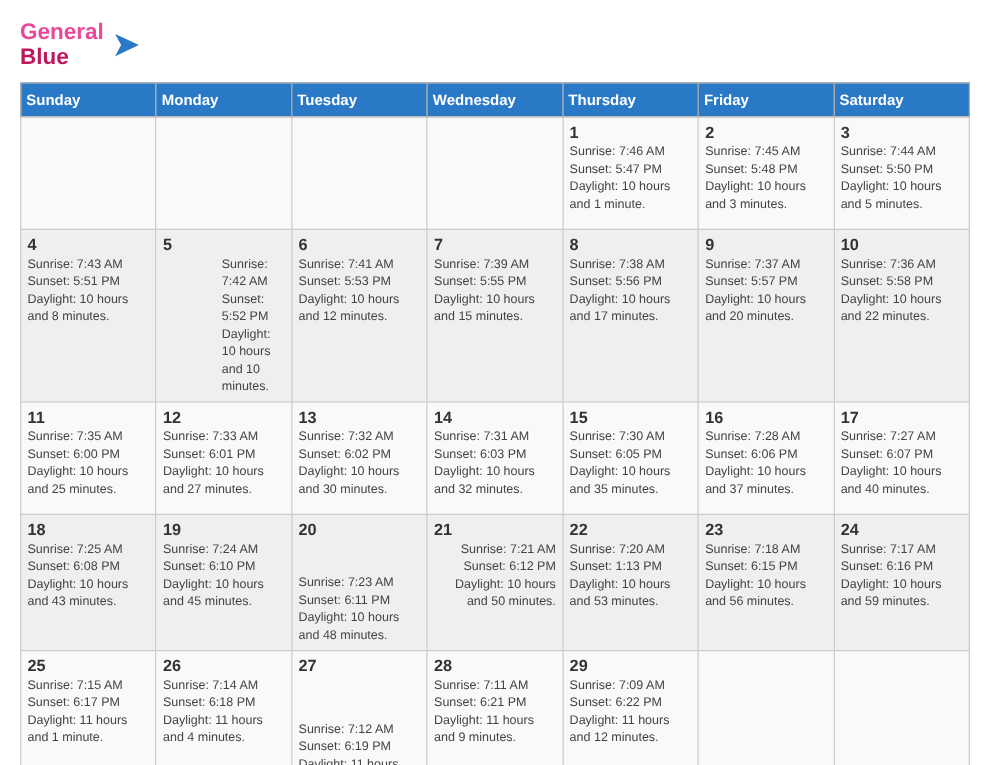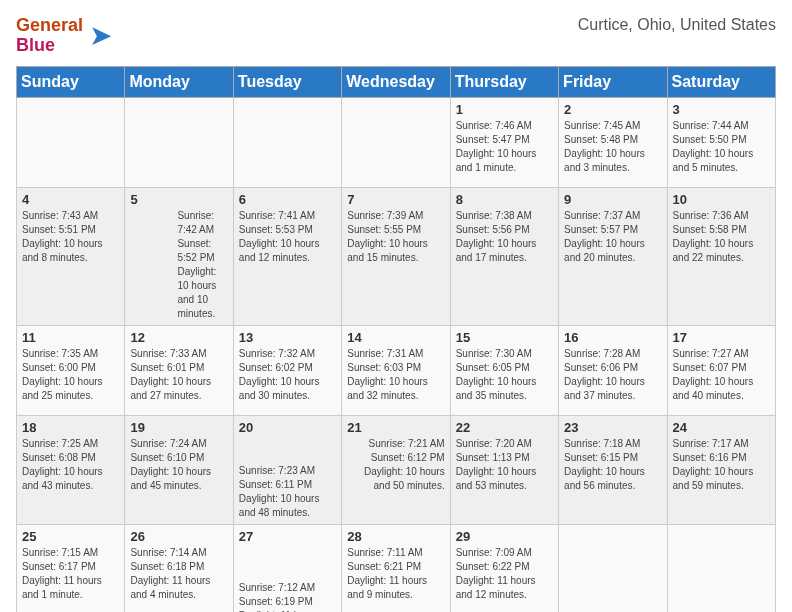--- a/index.html
+++ b/index.html
@@ -21,21 +21,21 @@
       align-items: center;
       gap: 2px;
     }
     .logo-text {
       font-size: 18px;
       font-weight: bold;
       color: #333;
       line-height: 1.1;
     }
     .logo-text span {
-      color: #c2410c;
+      color: #ec4899;
     }
     .title-block {
       text-align: right;
     }
     .month-title {
       font-size: 36px;
       font-weight: bold;
       color: #333;
       line-height: 1.1;
     }
@@ -44,21 +44,21 @@
       color: #555;
     }
     table {
       width: 100%;
       border-collapse: collapse;
       table-layout: fixed;
     }
     thead tr th {
       background-color: #2979c7;
       color: #fff;
-      font-size: 16px;
+      font-size: 12px;
       font-weight: bold;
       padding: 6px 4px;
       text-align: left;
       border: 1px solid #aaa;
     }
     tbody tr td {
       vertical-align: top;
       border: 1px solid #ccc;
       padding: 4px 5px;
       font-size: 10.5px;
@@ -93,21 +93,20 @@
       <div style="display:flex;align-items:center;gap:4px;">
         <div class="logo-text">
           <span>General</span><br>
           <span style="color:#be185d;">Blue</span>
         </div>
         <div style="color:#2979c7;font-size:28px;margin-left:2px;">➤</div>
       </div>
     </div>
   </div>
   <div class="title-block">
-    <div class="location">Curtice, Ohio, United States</div>
   </div>
 </div>
 
 <table>
   <thead>
     <tr id="thead-row">
         <th>Sunday</th>
         <th>Monday</th>
         <th>Tuesday</th>
         <th>Wednesday</th>

